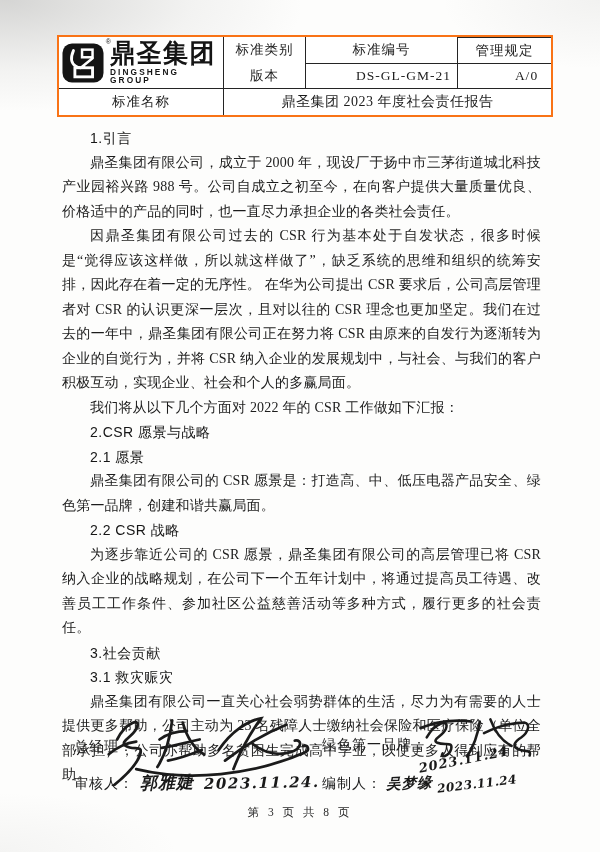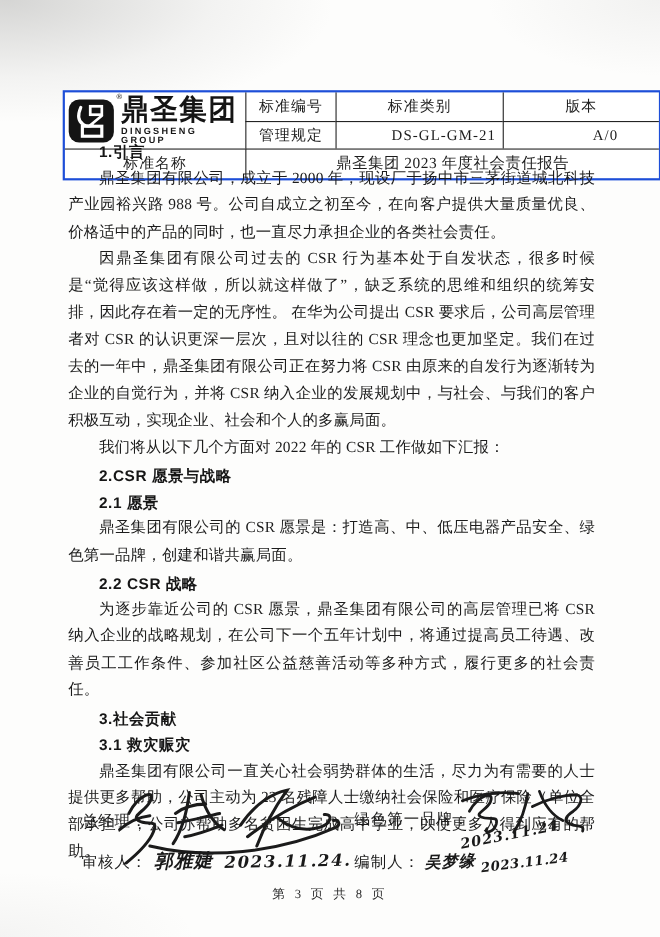--- a/index.html
+++ b/index.html
@@ -11,28 +11,27 @@
   }
   .shade-tl{position:absolute;left:0;top:0;width:300px;height:110px;pointer-events:none;
     background:radial-gradient(ellipse at 2% 0%,rgba(110,110,108,0.28),rgba(150,150,148,0.10) 45%,transparent 72%);}
   .shade-tr{position:absolute;right:0;top:0;width:160px;height:70px;pointer-events:none;
     background:radial-gradient(ellipse at 100% 0%,rgba(140,140,138,0.10),transparent 70%);}
   .shade-bl{position:absolute;left:0;bottom:0;width:180px;height:60px;pointer-events:none;
     background:radial-gradient(ellipse at 0% 100%,rgba(140,140,138,0.08),transparent 70%);}
 
   
   .header-table{
-    position:absolute;left:57px;top:35px;width:544px;
-    border:2px solid #1d4ed8;
+    position:absolute;left:57px;top:35px;width:496px;
+    border:2px solid #f97316;
     display:grid;
     grid-template-columns:164px 82px 152px 1fr;
     grid-template-rows:26px 25px 27px;
     background:#fff;
     box-sizing:border-box;
-    margin-top:47px;
   }
   .cell{display:flex;align-items:center;justify-content:center;
     font-size:13.5px;box-sizing:border-box;letter-spacing:1px;}
   .bl{border-left:1.5px solid #242424;}
   .bt{border-top:1.5px solid #242424;}
   .logo-cell{grid-column:1;grid-row:1/3;display:flex;align-items:center;justify-content:center;gap:5px;padding:2px;}
   .name-cell{grid-column:1;grid-row:3;}
   .title-cell{grid-column:2/5;grid-row:3;font-size:14px;letter-spacing:0.5px;}
   .mono-ish{letter-spacing:1px;padding-left:44px;}
 
@@ -44,21 +43,21 @@
     font-size:25px;letter-spacing:1.5px;color:#141414;transform:scaleY(1.05);}
   .brand-en{font-family:"Liberation Sans","DejaVu Sans",sans-serif;font-weight:700;
     font-size:8.3px;letter-spacing:2.1px;color:#141414;margin-top:2px;}
 
   
   .doc-body{
     position:absolute;left:62px;right:59px;top:126px;
     font-size:14px;line-height:24.5px;text-align:justify;
   }
   .blk{margin:0;text-indent:2em;}
-  .h{font-family:"Liberation Sans","DejaVu Sans",sans-serif;font-weight:700;
+  .h{font-family:"Liberation Sans","DejaVu Sans",sans-serif;font-weight:400;
      text-align:left;color:#161616;letter-spacing:0.5px;}
   .p{letter-spacing:0.2px;}
 
   
   .sig-area{position:absolute;left:62px;right:59px;top:730px;height:86px;font-size:14px;}
   .sig-label{position:absolute;white-space:nowrap;letter-spacing:1px;margin-left:12px;}
   .lbl-gm{left:0;top:8px;}
   .lbl-mgmt{left:248px;top:6px;}
   .row-reviewer{left:0;top:41px;}
   .row-compiler{left:248px;top:44px;}
@@ -99,25 +98,25 @@
         </g>
       </svg>
       <span class="reg-mark">®</span>
     </span>
     <span class="brand-text">
       <span class="brand-cn">鼎圣集团</span>
       <span class="brand-en">DINGSHENG GROUP</span>
     </span>
   </div>
 
+  <div class="cell bl">标准类别</div>
   <div class="cell bl">标准编号</div>
-  <div class="cell bl">标准类别</div>
+  <div class="cell bl bt">管理规定</div>
+
   <div class="cell bl">版本</div>
-
-  <div class="cell bl bt">管理规定</div>
   <div class="cell bl bt mono-ish">DS-GL-GM-21</div>
   <div class="cell bl bt mono-ish">A/0</div>
 
   <div class="cell bt name-cell">标准名称</div>
   <div class="cell bl bt title-cell">鼎圣集团 2023 年度社会责任报告</div>
 </div>
 
 <div class="doc-body">
   <div class="blk h">1.引言</div>
   <div class="blk p">鼎圣集团有限公司，成立于 2000 年，现设厂于扬中市三茅街道城北科技产业园裕兴路 988 号。公司自成立之初至今，在向客户提供大量质量优良、 价格适中的产品的同时，也一直尽力承担企业的各类社会责任。</div>

